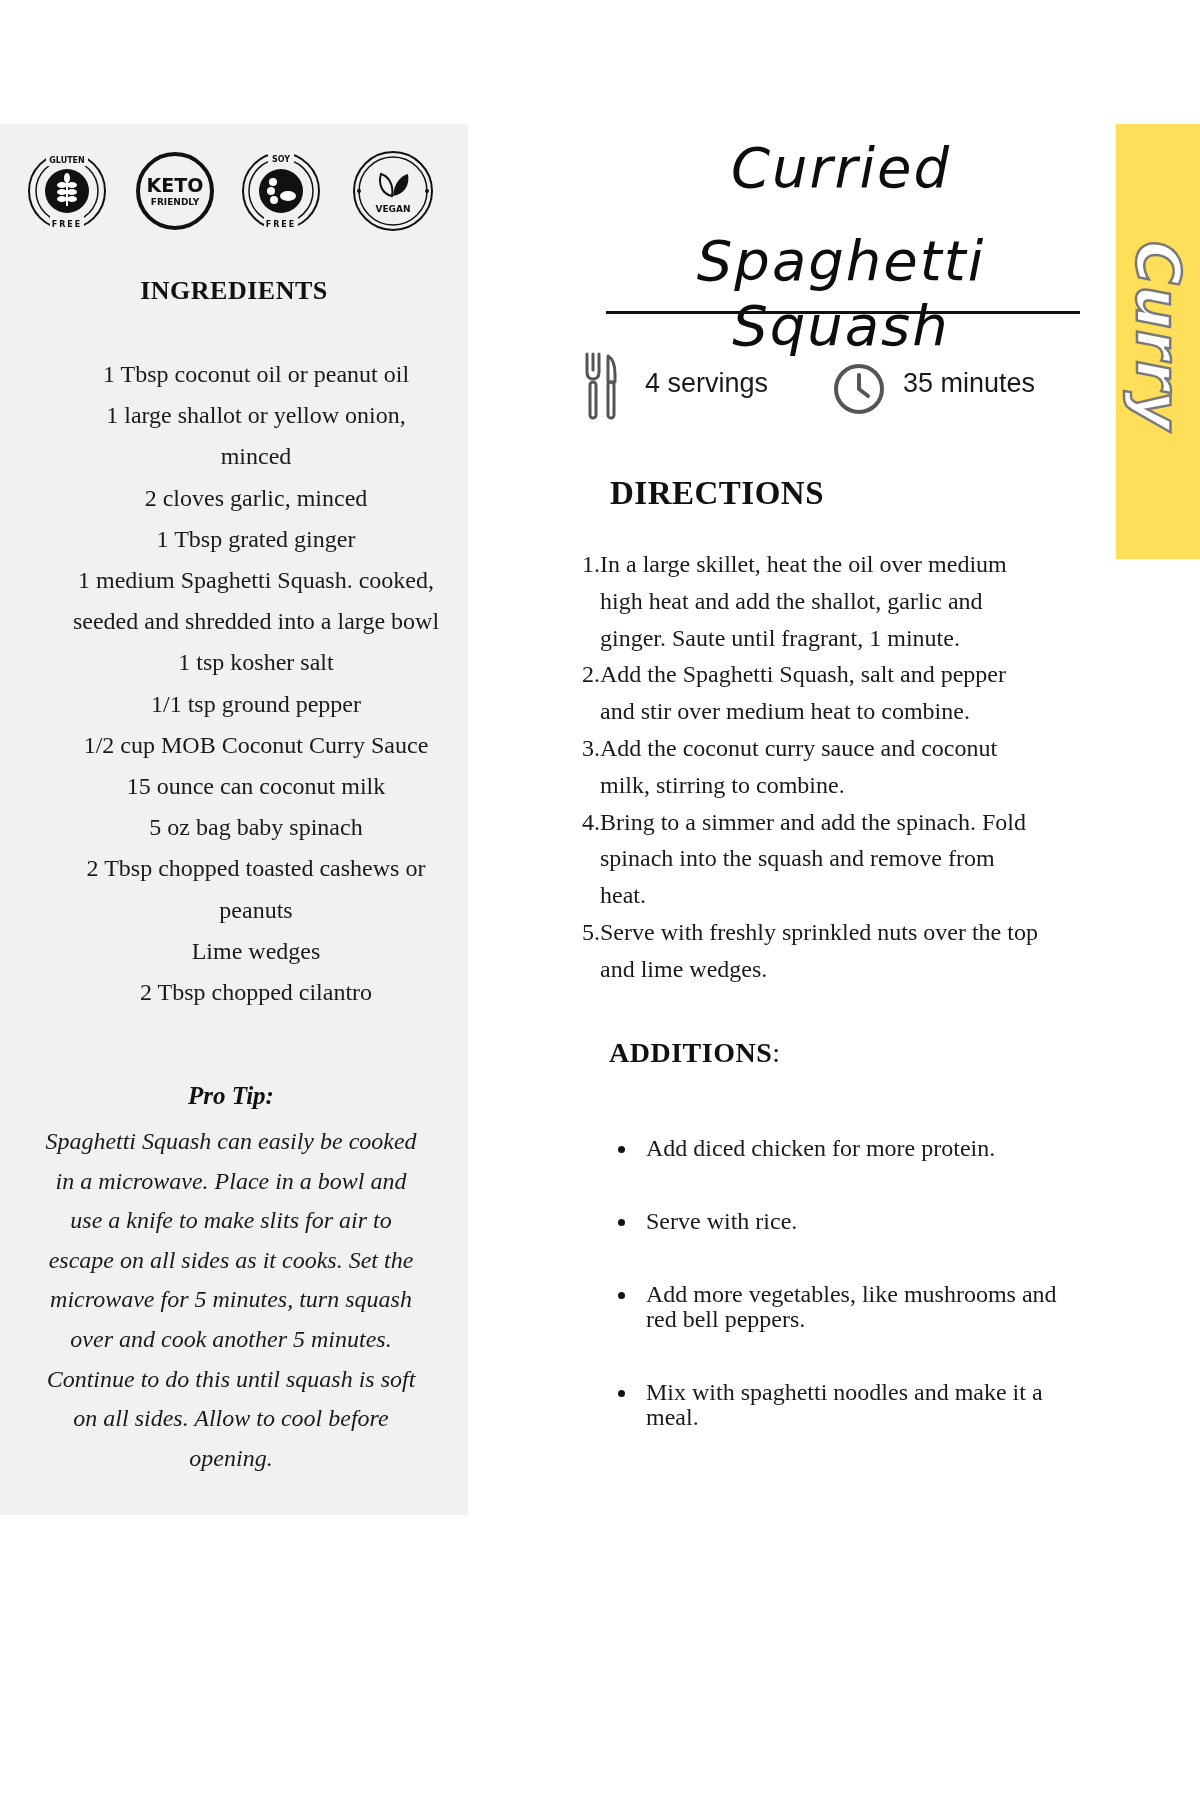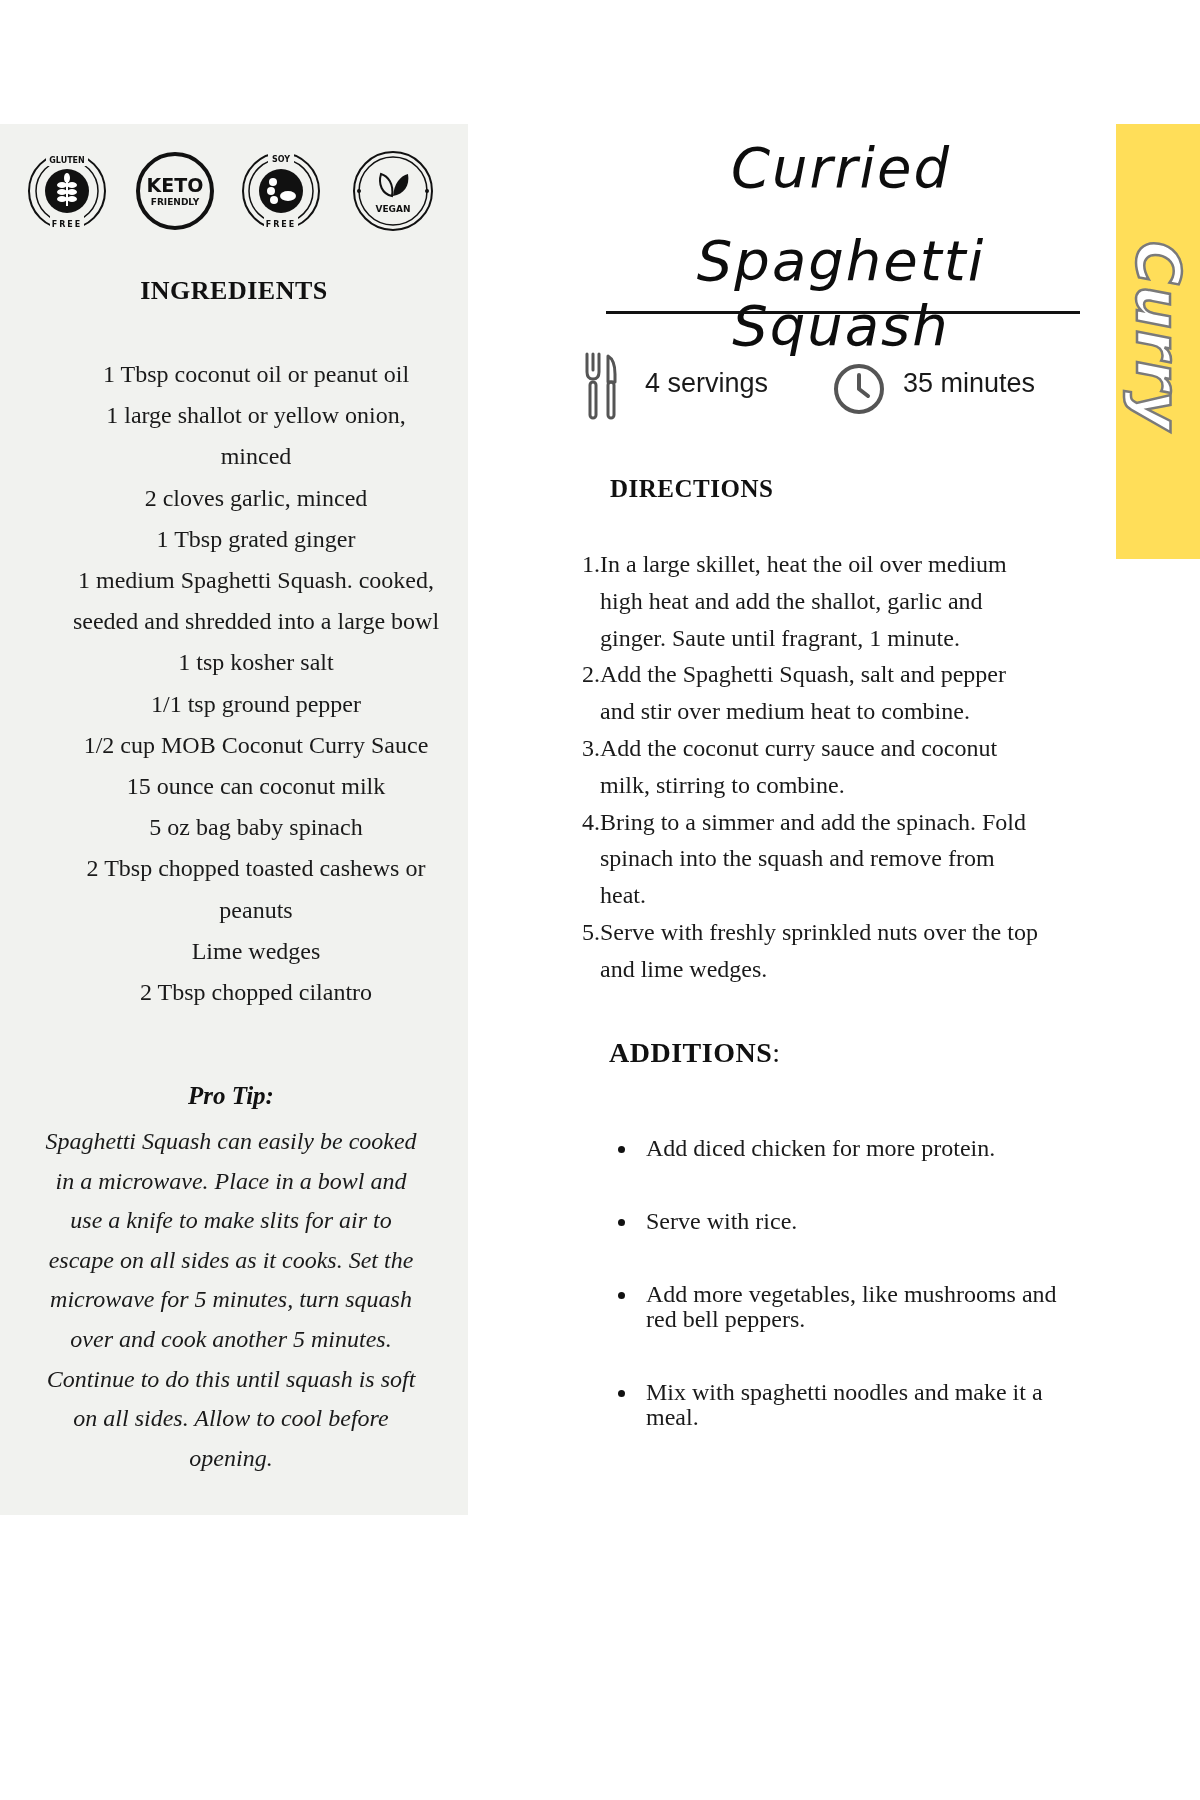--- a/index.html
+++ b/index.html
@@ -16,21 +16,21 @@
                font-family:"Liberation Serif",serif; font-style:italic; font-weight:bold; font-size:25px; }
   .tip-body { position:absolute; left:40px; width:382px; top:1122px; text-align:center; margin:0;
               font-family:"Liberation Serif",serif; font-style:italic; font-size:24px; line-height:39.6px; color:#1a1a1a; }
   .title { position:absolute; left:596px; width:490px; text-align:center; margin:0; font-weight:normal;
            font-family:"DejaVu Sans",sans-serif; font-style:oblique; font-size:56px; color:#0d0d0d; letter-spacing:2px; }
   .title.l1 { top:135px; }
   .title.l2 { top:228px; }
   .title-rule { position:absolute; left:606px; top:311px; width:474px; height:3px; background:#111; }
   .meta { position:absolute; top:352px; height:72px; }
   .meta-text { position:absolute; font-family:Liberation Sans, sans-serif; font-size:27px; color:#1a1a1a; white-space:nowrap; }
-  .h2 { position:absolute; margin:0; font-family:"Liberation Serif",serif; font-weight:bold; font-size:25px; letter-spacing:0.5px; }
+  .h2 { position:absolute; margin:0; font-family:"Liberation Serif",serif; font-weight:bold; font-size:33px; letter-spacing:0.5px; }
   .dir-list { position:absolute; left:574px; top:546px; width:520px; margin:0; padding:0; list-style:none;
               font-family:"Liberation Serif",serif; font-size:24px; line-height:36.8px; color:#1a1a1a; }
   .dir-list li { position:relative; padding-left:26px; width:440px; }
   .dir-list .num { position:absolute; left:8px; top:0; }
   .add-list { position:absolute; left:612px; top:1088px; width:480px; margin:0; padding:0; list-style:none;
               font-family:"Liberation Serif",serif; font-size:24px; line-height:25px; color:#1a1a1a; }
   .add-list li { position:relative; padding-left:34px; width:440px;margin-top:48px; }
   .add-list li::before { content:""; position:absolute; left:6px; top:10px; width:7px; height:7px; border-radius:50%; background:#111; }
   .side-tab { position:absolute; left:1116px; top:124px; width:84px; height:435px; background:#ffde59; }
   .side-text { position:absolute; left:42px; top:212px; transform:translate(-50%,-50%) rotate(90deg);

